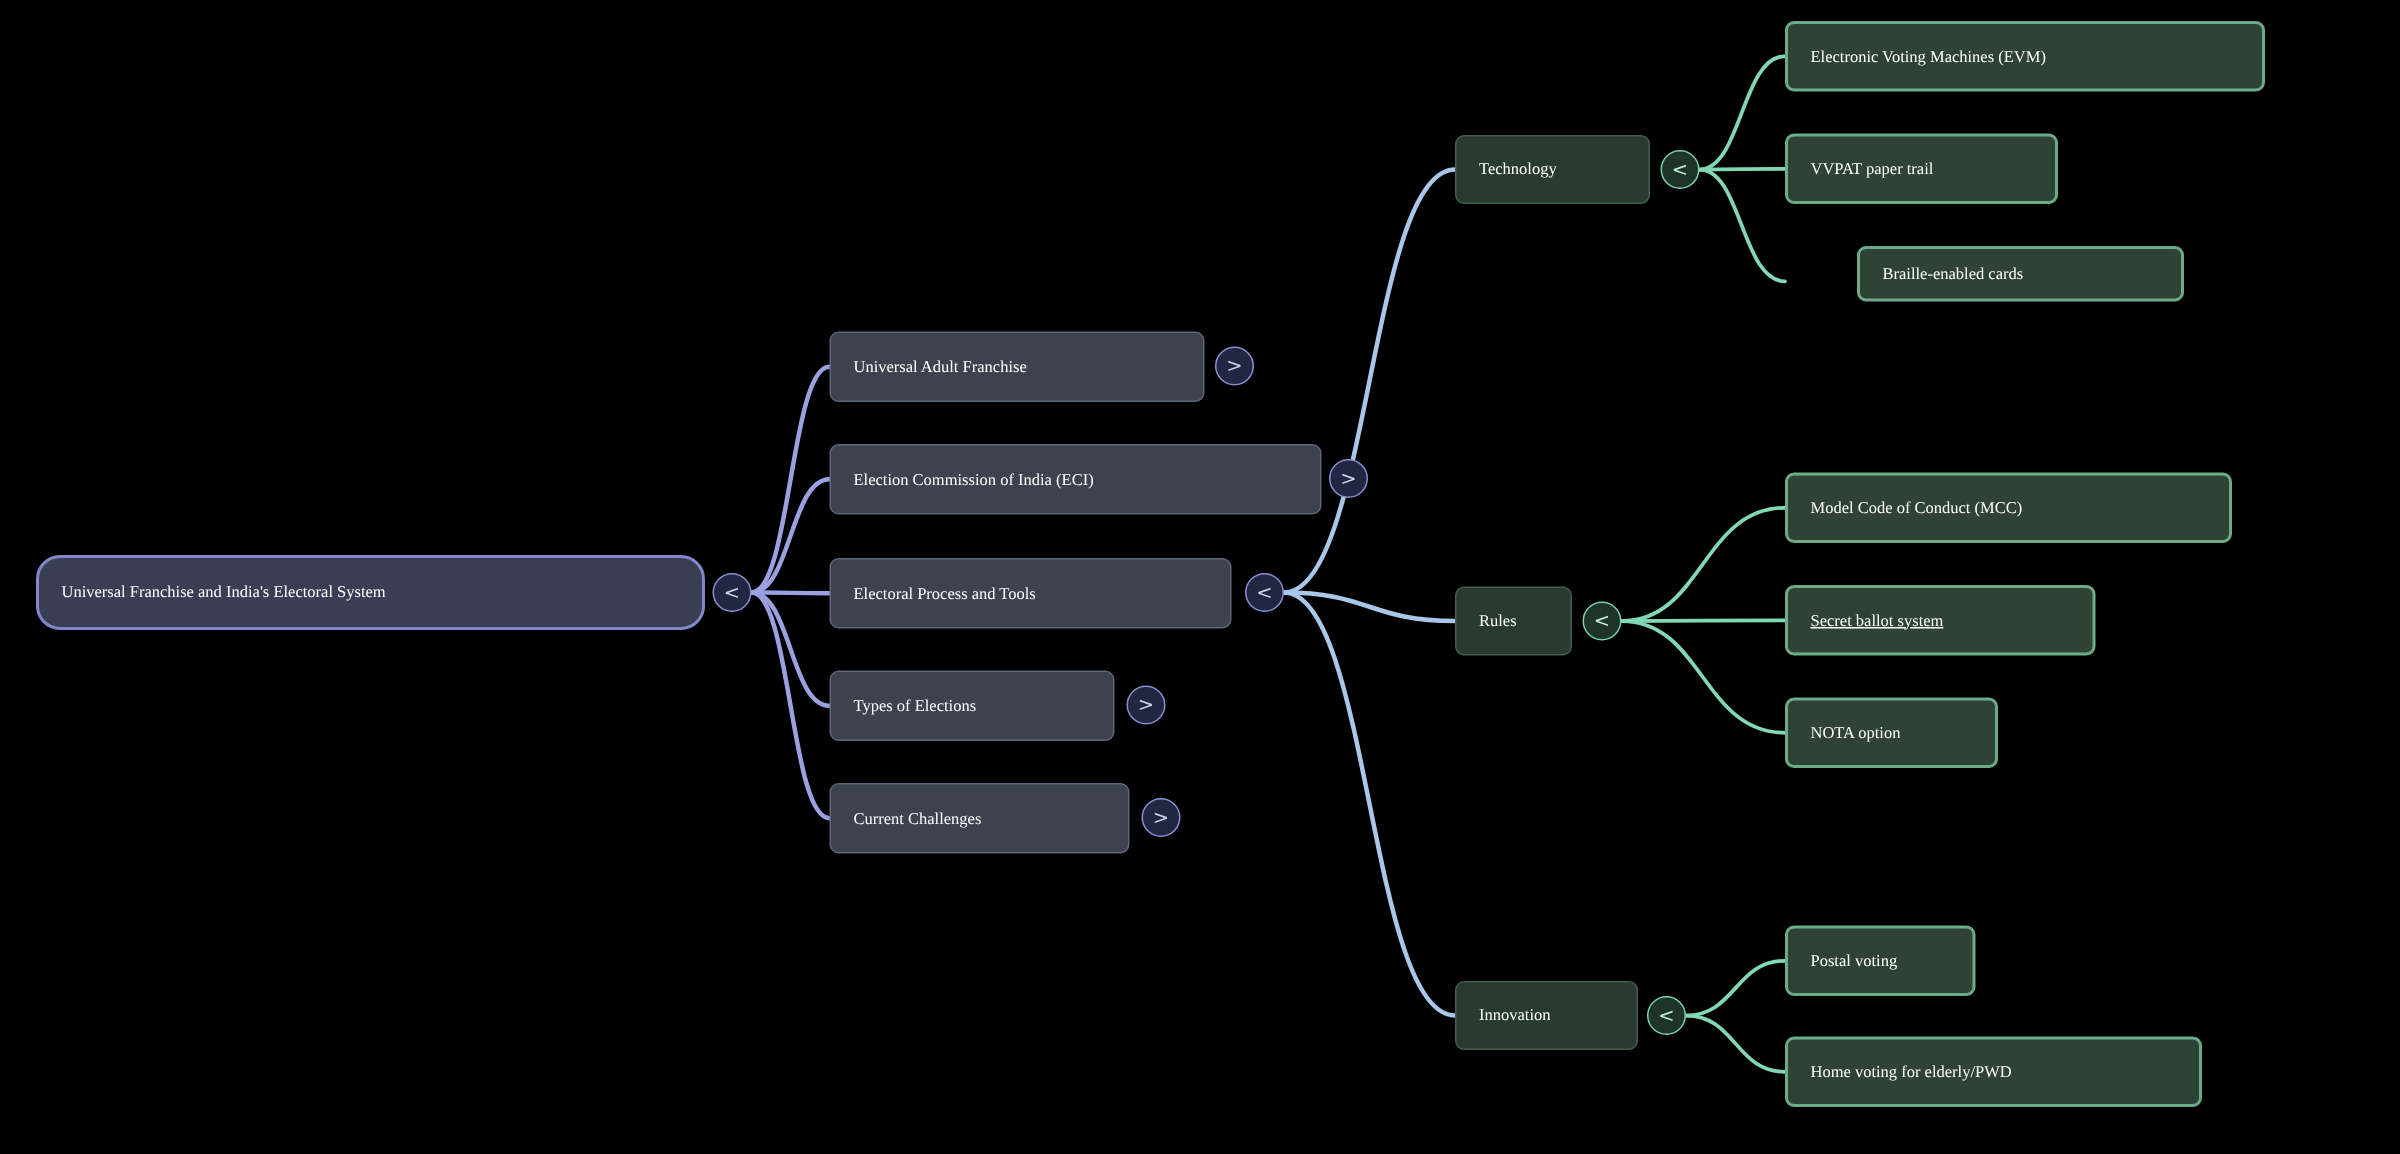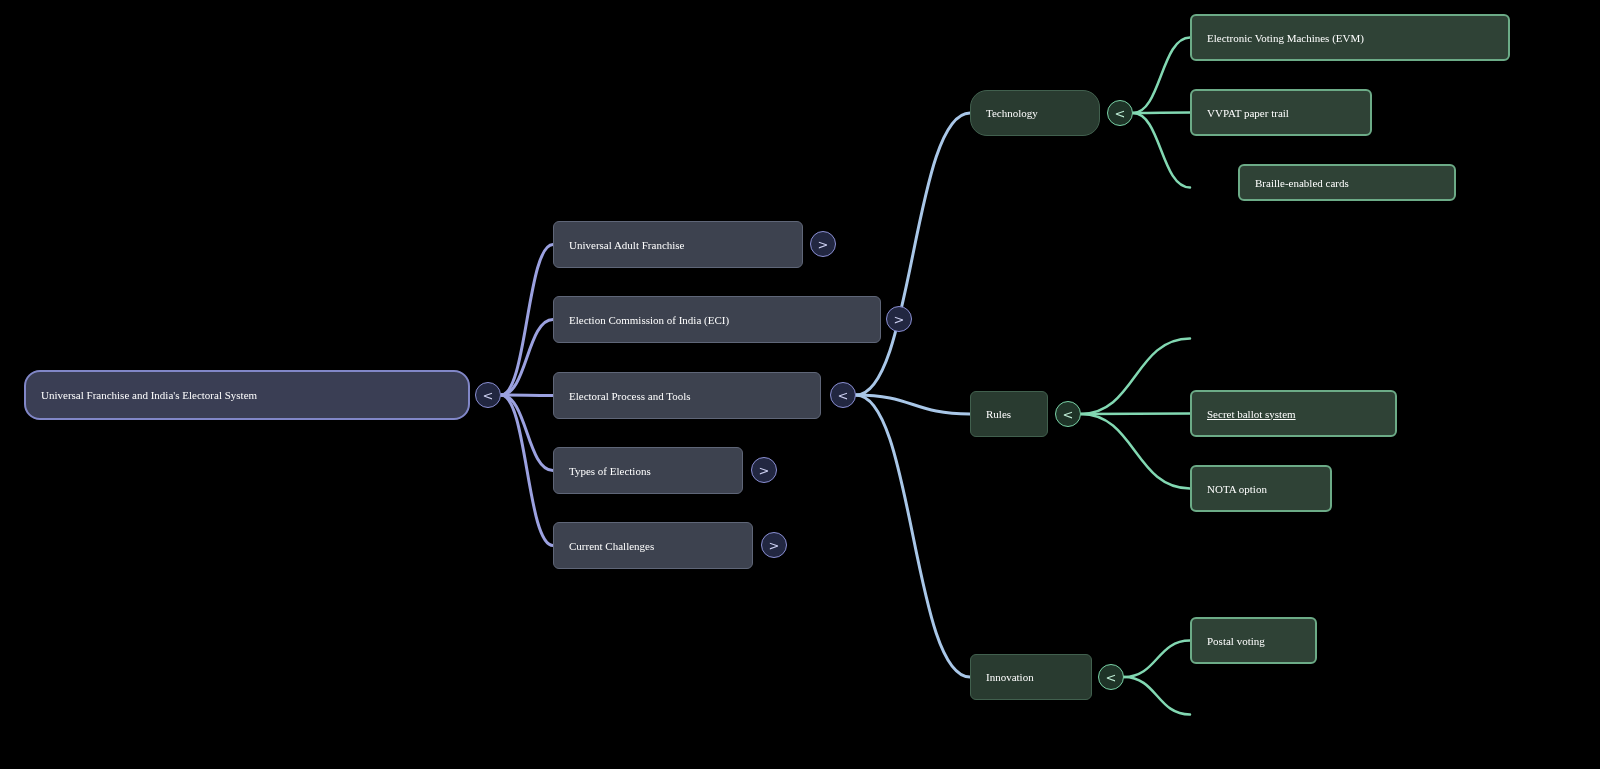--- a/index.html
+++ b/index.html
@@ -111,21 +111,21 @@
     <span>&gt;</span>
   </div>
 
   <div class="node l2" style="left:553px; top:522px; width:200px; height:47px;">
     <span>Current Challenges</span>
   </div>
   <div class="toggle purple" style="left:761px; top:532px;">
     <span>&gt;</span>
   </div>
 
-  <div class="node l3" style="left:970px; top:90px; width:130px; height:46px;border-radius:17px;">
+  <div class="node l3" style="left:970px; top:90px; width:130px; height:46px;">
     <span>Technology</span>
   </div>
   <div class="toggle green" style="left:1107px; top:100px;">
     <span>&lt;</span>
   </div>
 
   <div class="node l3" style="left:970px; top:391px; width:78px; height:46px;">
     <span>Rules</span>
   </div>
   <div class="toggle green" style="left:1055px; top:401px;">
@@ -141,23 +141,29 @@
 
   <div class="node l4" style="left:1190px; top:14px; width:320px; height:47px;">
     <span>Electronic Voting Machines (EVM)</span>
   </div>
   <div class="node l4" style="left:1190px; top:89px; width:182px; height:47px;">
     <span>VVPAT paper trail</span>
   </div>
   <div class="node l4" style="left:1238px; top:164px; width:218px; height:37px;">
     <span>Braille-enabled cards</span>
   </div>
+  <div class="node l4" style="left:1190px; top:315px; width:298px; height:47px;">
+    <span>Model Code of Conduct (MCC)</span>
+  </div>
   <div class="node l4" style="left:1190px; top:390px; width:207px; height:47px;text-decoration:underline;">
     <span>Secret ballot system</span>
   </div>
   <div class="node l4" style="left:1190px; top:465px; width:142px; height:47px;">
     <span>NOTA option</span>
   </div>
   <div class="node l4" style="left:1190px; top:617px; width:127px; height:47px;">
     <span>Postal voting</span>
   </div>
+  <div class="node l4" style="left:1190px; top:691px; width:278px; height:47px;">
+    <span>Home voting for elderly/PWD</span>
+  </div>
 
 </div>
 
 </body></html>

